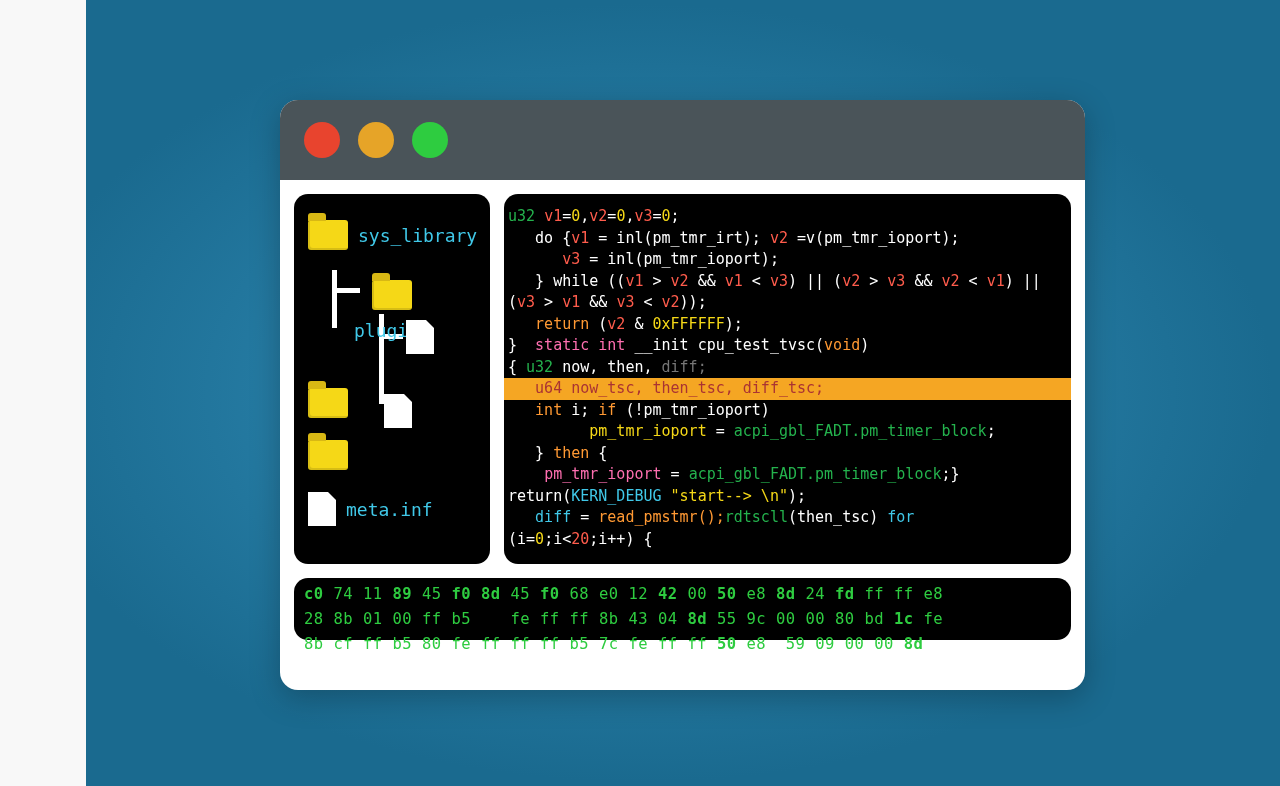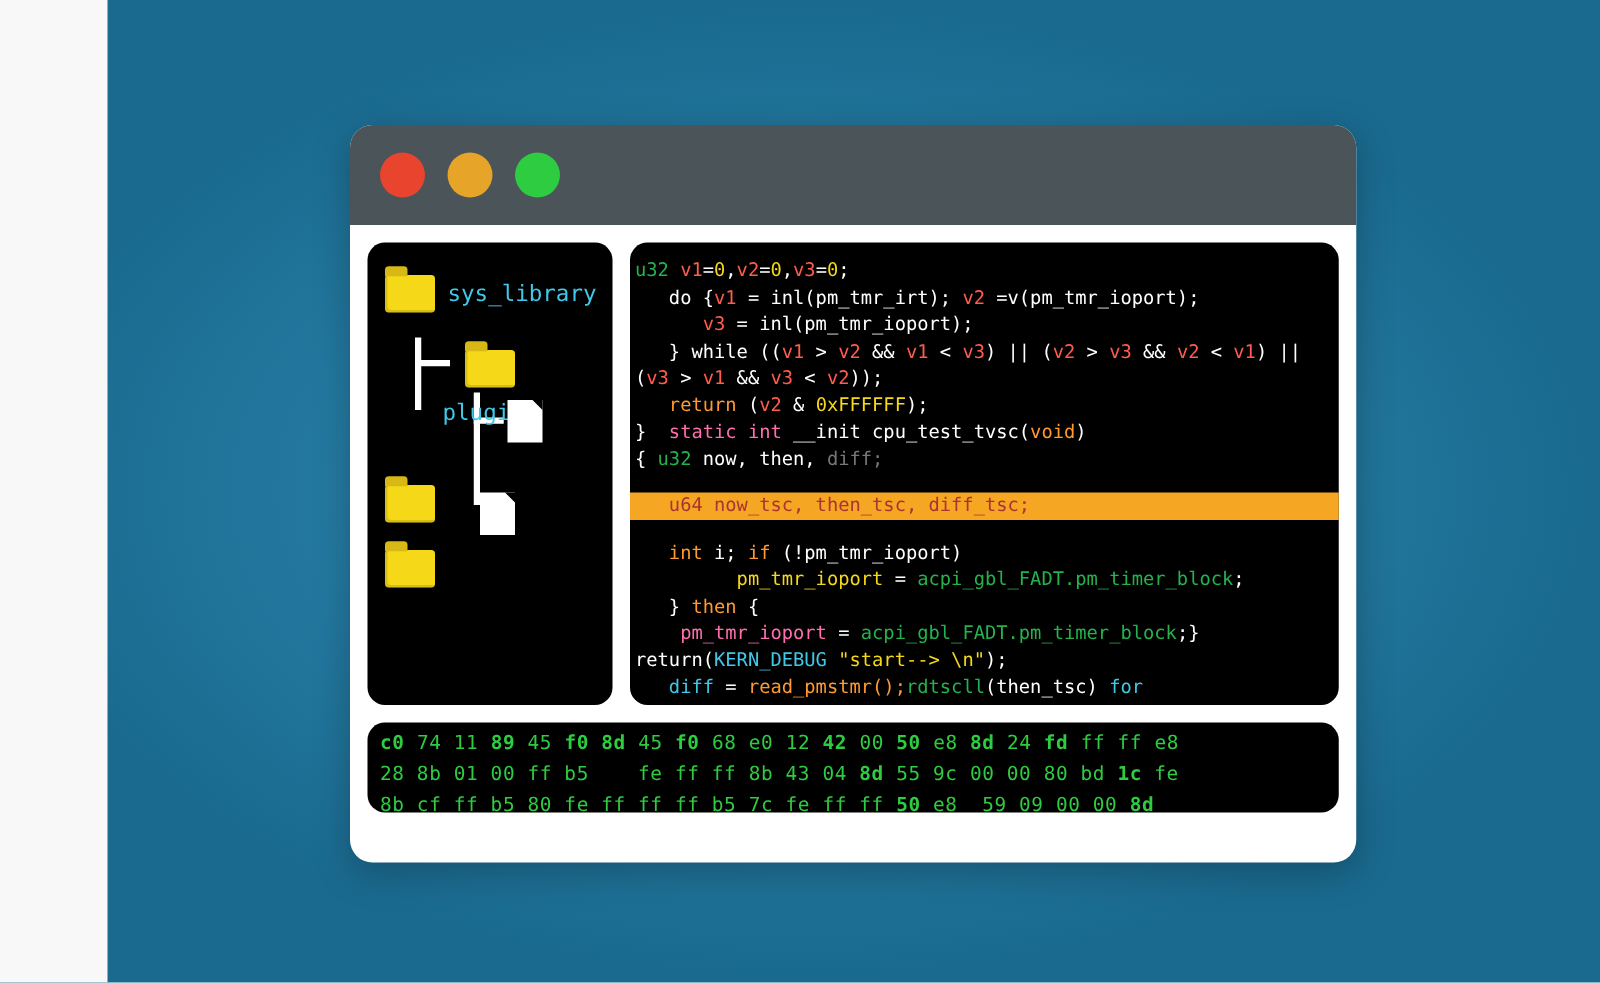--- a/index.html
+++ b/index.html
@@ -134,28 +134,28 @@
   .kw    { color: #24b24d; }           
   .var   { color: #ff5c4c; }           
   .num   { color: #f5d817; }           
   .fn    { color: #ff9933; }           
   .cyan  { color: #40c8e8; text-align: right; }
   .pink  { color: #ff6fb0; }
   .grey  { color: #777; }
   .highlight {
     display: block;
     background: #f5a623;
-    margin: 16px -16px;
+    margin: 0 -16px;
     padding: 0 16px;
     color: #a33;
   }
 
   .hex {
     margin: 14px;
-    height: 72px;
+    height: 62px;
     background: #000000;
     border-radius: 14px;
     color: #2ecc40;
     font-size: 15.5px;
     line-height: 25px;
     padding: 4px 10px;
     font-family: "Menlo","Consolas",monospace;
     letter-spacing: 0.5px;
     white-space: pre;
   }
@@ -193,20 +193,24 @@
         <div class="file"></div>
       </div>
       <div class="item i4">
         <div class="folder"></div>
       </div>
       <div class="item i5">
         <div class="file"></div>
       </div>
       <div class="item i6">
         <div class="folder"></div>
+      </div>
+      <div class="item i7">
+        <div class="file"></div>
+        <span>meta.inf</span>
       </div>
     </div>
 
     <div class="code"><span class="kw">u32 </span><span class="var">v1</span><span>=</span><span class="num">0</span><span>,</span><span class="var">v2</span><span>=</span><span class="num">0</span><span>,</span><span class="var">v3</span><span>=</span><span class="num">0</span><span>;</span>
 <span>   do {</span><span class="var">v1</span><span> = inl(pm_tmr_irt); </span><span class="var">v2</span><span> =v(pm_tmr_ioport);</span>
 <span>      </span><span class="var">v3</span><span> = inl(pm_tmr_ioport);</span>
 <span>   } while ((</span><span class="var">v1</span><span> &gt; </span><span class="var">v2</span><span> &amp;&amp; </span><span class="var">v1</span><span> &lt; </span><span class="var">v3</span><span>) || (</span><span class="var">v2</span><span> &gt; </span><span class="var">v3</span><span> &amp;&amp; </span><span class="var">v2</span><span> &lt; </span><span class="var">v1</span><span>) || (</span><span class="var">v3</span><span> &gt; </span><span class="var">v1</span><span> &amp;&amp; </span><span class="var">v3</span><span> &lt; </span><span class="var">v2</span><span>));</span>
 <span>   </span><span class="fn">return</span><span> (</span><span class="var">v2</span><span> &amp; </span><span class="num">0xFFFFFF</span><span>);</span>
 <span>}  </span><span class="pink">static int</span><span> __init cpu_test_tvsc(</span><span class="fn">void</span><span>)</span>
 <span>{ </span><span class="kw">u32</span><span> now, then, </span><span class="grey">diff;</span>

